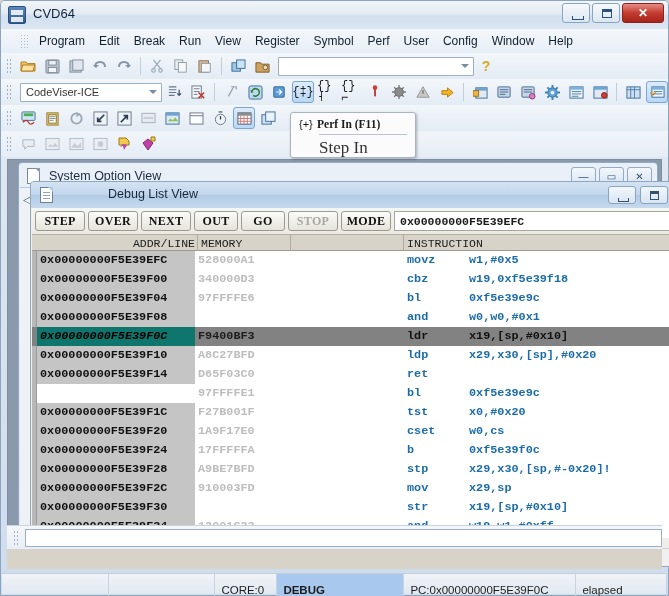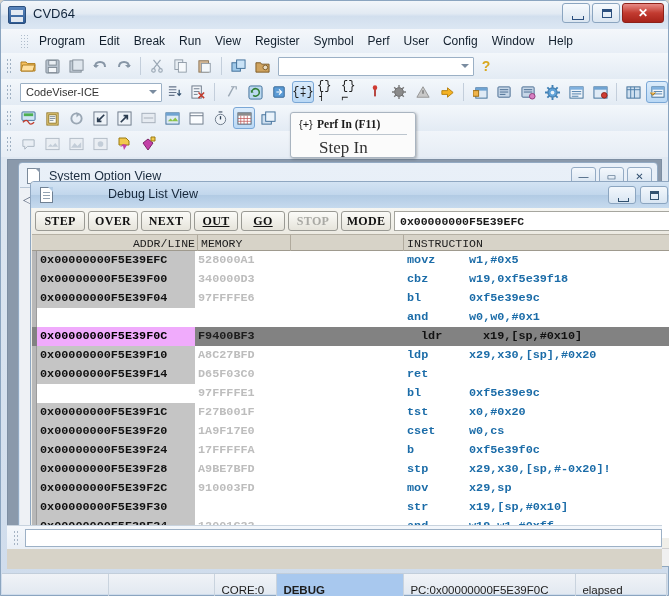--- a/index.html
+++ b/index.html
@@ -207,21 +207,21 @@
   .dbtn{
     height:20px;min-width:50px;margin-right:3px;
     border:1px solid #9a9a94;border-radius:3px;
     background:linear-gradient(180deg,#fbfbf8,#e6e4db);
     font-family:"Liberation Serif", serif;
     font-size:12px;font-weight:bold;color:#111;
     display:flex;align-items:center;justify-content:center;box-sizing:border-box;
     letter-spacing:.3px;
   }
   .dbtn.disabled{color:#a9a9a4;}
-  .dbtn.small{min-width:44px;text-decoration:underline;}
+  .dbtn.small{min-width:44px;}
   .addr-field{
     flex:1;height:20px;margin-right:2px;border:1px solid #a6a69f;background:#fff;
     display:flex;align-items:center;padding-left:5px;box-sizing:border-box;
     font-family:"Liberation Mono", monospace;font-size:11.5px;font-weight:bold;color:#1a1a1a;
   }
   
   #dlv-header{
     position:absolute;left:1px;right:1px;top:52px;height:17px;
     background:#d7d3c8;border-top:1px solid #b5b0a4;border-bottom:1px solid #9f9a8e;
     font-family:"Liberation Mono", monospace;font-size:11.5px;color:#1d1d1d;
@@ -247,23 +247,23 @@
     position:absolute;left:5px;width:158px;text-align:left;padding-left:3px;
     color:#111;font-weight:bold;background:#c5c5c5;height:19px;box-sizing:border-box;
   }
   .lrow .c-mem{
     position:absolute;left:166px;width:95px;color:#bdbdbd;font-weight:bold;
   }
   .lrow .c-label{position:absolute;left:262px;width:110px;color:#2c6fa8;}
   .lrow .c-mn{position:absolute;left:375px;width:62px;color:#1b6ca8;font-weight:bold;}
   .lrow .c-op{position:absolute;left:437px;color:#1b6ca8;font-weight:bold;}
   .lrow.cur{background:#828282;}
-  .lrow.cur .c-addr{background:#f0abfc;color:#000;}
+  .lrow.cur .c-addr{background:#0f766e;color:#000;font-style:italic;}
   .lrow.cur .c-mem{color:#1d1d1d;}
-  .lrow.cur .c-mn,.lrow.cur .c-op{color:#111;margin-left:14px;}
+  .lrow.cur .c-mn,.lrow.cur .c-op{color:#111;}
 
   
   #dlv-hscroll{
     position:absolute;left:1px;right:1px;bottom:1px;height:16px;
     background:#f0f0f0;border-top:1px solid #cfcfcf;
   }
 
   
   #cmdbar{
     position:absolute;left:6px;right:6px;bottom:46px;height:24px;
@@ -749,20 +749,21 @@
               <span class="c-op">w19,0xf5e39f18</span>
             </div>
             <div class="lrow">
               <span class="c-addr">0x00000000F5E39F04</span>
               <span class="c-mem">97FFFFE6</span>
               <span class="c-label"></span>
               <span class="c-mn">bl</span>
               <span class="c-op">0xf5e39e9c</span>
             </div>
             <div class="lrow">
+              <span class="c-addr">0x00000000F5E39F08</span>
               <span class="c-label"></span>
               <span class="c-mn">and</span>
               <span class="c-op">w0,w0,#0x1</span>
             </div>
             <div class="lrow cur">
               <span class="c-addr">0x00000000F5E39F0C</span>
               <span class="c-mem">F9400BF3</span>
               <span class="c-label"></span>
               <span class="c-mn">ldr</span>
               <span class="c-op">x19,[sp,#0x10]</span>

